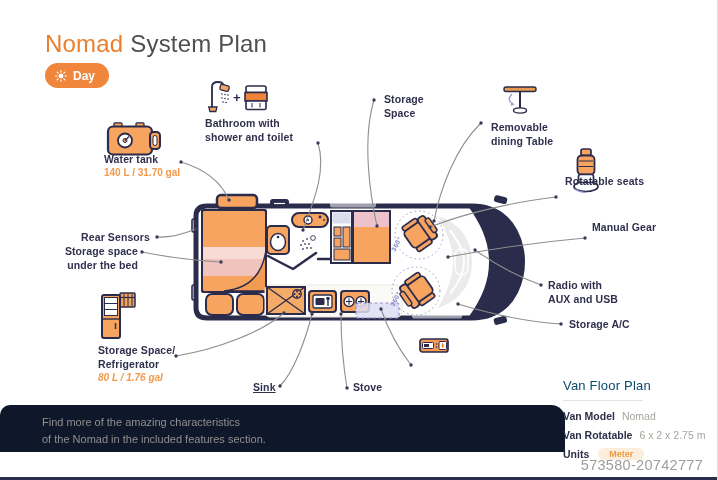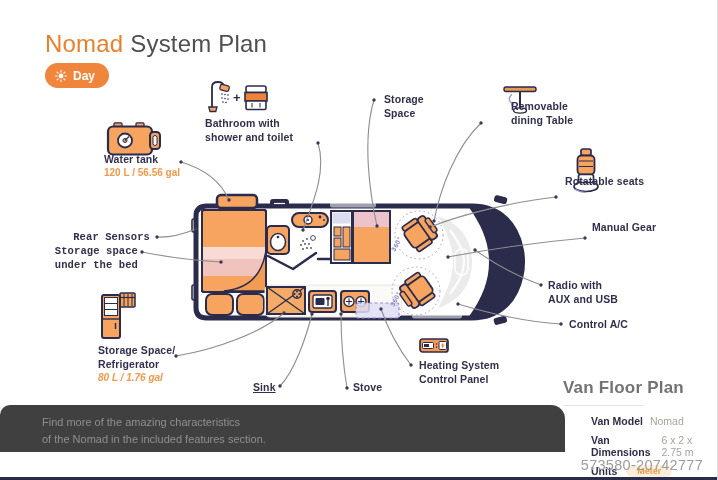--- a/index.html
+++ b/index.html
@@ -9,33 +9,33 @@
     border-right:1px solid #dcdcdc;box-sizing:border-box;
   }
   .title{position:absolute;left:45px;top:30px;font-size:24px;letter-spacing:.2px;color:#4f4f4f;font-weight:400;}
   .title .accent{color:#e8802f;}
   .day-chip{
     position:absolute;left:45px;top:63px;height:25px;padding:0 14px 0 10px;
     background:#f0863c;border-radius:13px;display:flex;align-items:center;gap:6px;
     color:#fff;font-size:12px;font-weight:bold;border:none;cursor:pointer;text-align:right;
   }
   .lbl{position:absolute;font-size:10.5px;line-height:1.3;font-weight:bold;color:#30304e;white-space:pre-line;letter-spacing:.1px;}
-  .lbl.right{text-align:right;font-family:Liberation Mono, monospace;}
+  .lbl.right{text-align:right;}
   .cap{position:absolute;font-size:10px;line-height:1.25;font-weight:bold;color:#f2994a;white-space:pre;}
   .plus{position:absolute;left:233px;top:90px;font-size:13px;font-weight:bold;color:#2b2b4c;}
   .icon-box{position:absolute;}
   .note-box{
-    position:absolute;left:0;top:405px;width:565px;height:47px;background:#404040;
+    position:absolute;left:0;top:405px;width:565px;height:47px;background:#0f172a;
     border-radius:10px 14px 0 0;box-sizing:border-box;padding:9px 10px 0 42px;
     font-size:11px;line-height:1.5;color:#8f8f8f;white-space:pre-line;
   }
   .info-panel{position:absolute;left:563px;top:378px;width:150px;}
-  .info-title{font-size:17px;font-weight:bold;color:#737373;letter-spacing:.2px;}
+  .info-title{font-size:13px;font-weight:normal;color:#0c4a6e;letter-spacing:.2px;}
   .info-divider{width:80px;height:1px;background:#e6e3de;margin:7px 0 9px 0;}
-  .info-row{display:flex;align-items:center;margin-bottom:7px;font-size:10.5px;margin-left:28px;}
+  .info-row{display:flex;align-items:center;margin-bottom:7px;font-size:10.5px;}
   .info-row .k{font-weight:bold;color:#2e2e48;}
   .info-row .v{color:#a8a49e;margin-left:7px;}
   .unit-chip{
     margin-left:9px;background:#fbeedd;color:#ef9a3f;font-size:9px;font-weight:bold;
     padding:1px 11px;border-radius:9px;border:none;cursor:pointer;
   }
   .watermark{position:absolute;top:457px;right:14px;font-size:14.5px;color:#9d9d9d;letter-spacing:.3px;}
   .bottom-bar{position:absolute;left:0;bottom:0;width:718px;height:3px;background:#2b2b4c;}
   svg{display:block;}
   .canvas{position:absolute;left:0;top:0;pointer-events:none;}
@@ -330,52 +330,50 @@
         <circle cx="17.5" cy="9" r="0.8" fill="#2b2b4c"></circle>
       <rect x="20" y="3.5" width="7.5" height="8" rx="1" fill="#ffffff" stroke="#2b2b4c" stroke-width="1"></rect>
       <path d="M23.7,4.8 C22.2,6.8 22.2,8.4 23.7,10.2 C25.2,8.4 25.2,6.8 23.7,4.8 Z" fill="#ef8339"></path>
     </svg>
   </div>
 
   <div class="lbl" style="left:205px;top:117px;">Bathroom with
 shower and toilet</div>
   <div class="lbl" style="left:384px;top:93px;">Storage
 Space</div>
-  <div class="lbl" style="left:491px;top:100px;margin-left:20px;">Removable
+  <div class="lbl" style="left:491px;top:121px;">Removable
 dining Table</div>
   <div class="lbl" style="left:104px;top:153px;">Water tank</div>
-  <div class="cap" style="left:104px;top:167px;">120 L / 56.56 gal</div>
+  <div class="cap" style="left:104px;top:167px;">140 L / 31.70 gal</div>
   <div class="lbl right" style="left:65px;top:231px;width:85px;">Rear Sensors</div>
   <div class="lbl right" style="left:38px;top:245px;width:100px;">Storage space
 under the bed</div>
   <div class="lbl" style="left:98px;top:344px;">Storage Space/
 Refrigerator</div>
   <div class="cap" style="left:98px;top:372px;font-style:italic;">80 L / 1.76 gal</div>
   <div class="lbl" style="left:253px;top:381px;text-decoration:underline;">Sink</div>
   <div class="lbl" style="left:353px;top:381px;">Stove</div>
-  <div class="lbl" style="left:419px;top:359px;">Heating System
-Control Panel</div>
   <div class="lbl" style="left:565px;top:175px;">Rotatable seats</div>
   <div class="lbl" style="left:592px;top:221px;">Manual Gear</div>
   <div class="lbl" style="left:548px;top:279px;">Radio with
 AUX and USB</div>
-  <div class="lbl" style="left:569px;top:318px;">Control A/C</div>
+  <div class="lbl" style="left:569px;top:318px;">Storage A/C</div>
 
   <div class="note-box">Find more of the amazing characteristics
 of the Nomad in the included features section.</div>
 
   <div class="info-panel">
     <div class="info-title">Van Floor Plan</div>
     <div class="info-divider"></div>
     <div class="info-row">
       <span class="k">Van Model</span>
       <span class="v">Nomad</span>
     </div>
     <div class="info-row">
-      <span class="k">Van Dimensions</span>
+      <span class="k">Van Rotatable</span>
       <span class="v">6 x 2 x 2.75 m</span>
     </div>
     <div class="info-row">
       <span class="k">Units</span>
       <button class="unit-chip">Meter</button>
     </div>
   </div>
 
   <div class="watermark">573580-20742777</div>
   <div class="bottom-bar"></div>

